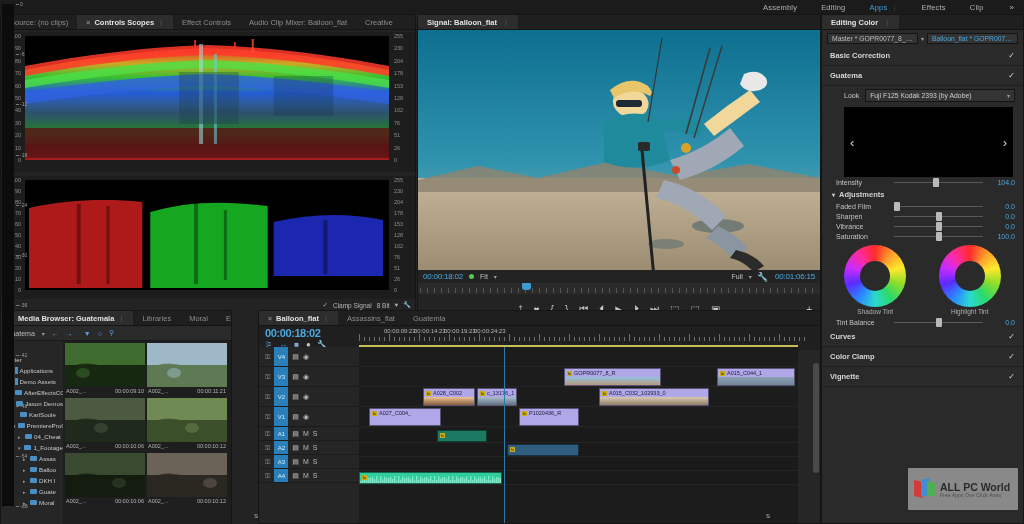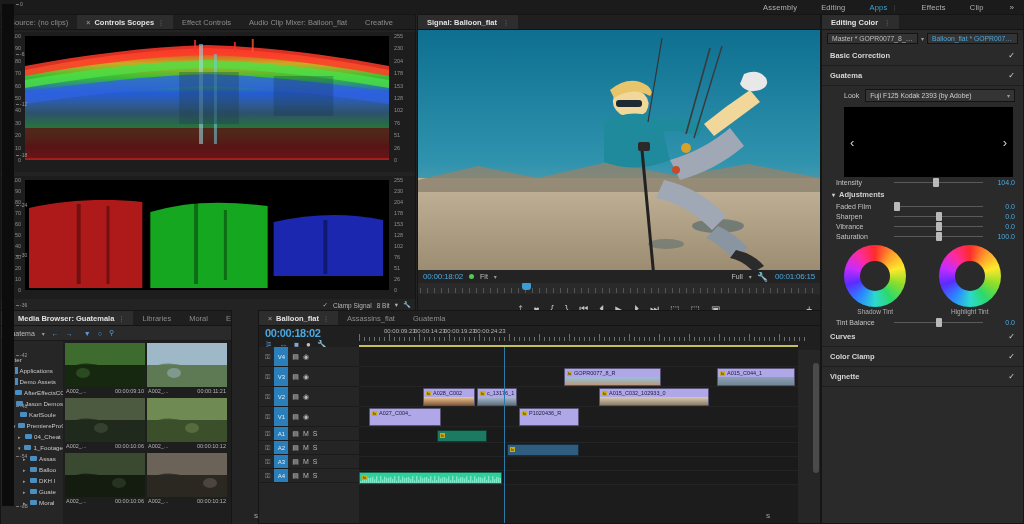--- a/index.html
+++ b/index.html
@@ -1030,14 +1030,25 @@
         <i class="mtickmark" style="top: 90%;"></i>
         <span style="top: 100%;">-dB</span>
         <i class="mtickmark" style="top: 100%;"></i>
       </div>
     <div class="mfoot" id="mfoot">
         <span>S</span>
         <span>S</span>
       </div>
   </div>
 
+  <div class="wm">
+    <div class="wmlogo">
+      <i style="left:0;top:3px;width:9px;height:16px;background:#d33b3b;transform:skewY(12deg)"></i>
+      <i style="left:7px;top:1px;width:9px;height:17px;background:#3f8fd0;transform:skewY(-10deg)"></i>
+      <i style="left:13px;top:4px;width:8px;height:14px;background:#4fae4f;transform:skewY(10deg)"></i>
+    </div>
+    <div class="wmtxt">
+      <b>ALL PC World</b>
+      <small>Free Apps One Click Away</small>
+    </div>
+  </div>
 
 </div>
 
 </body></html>

